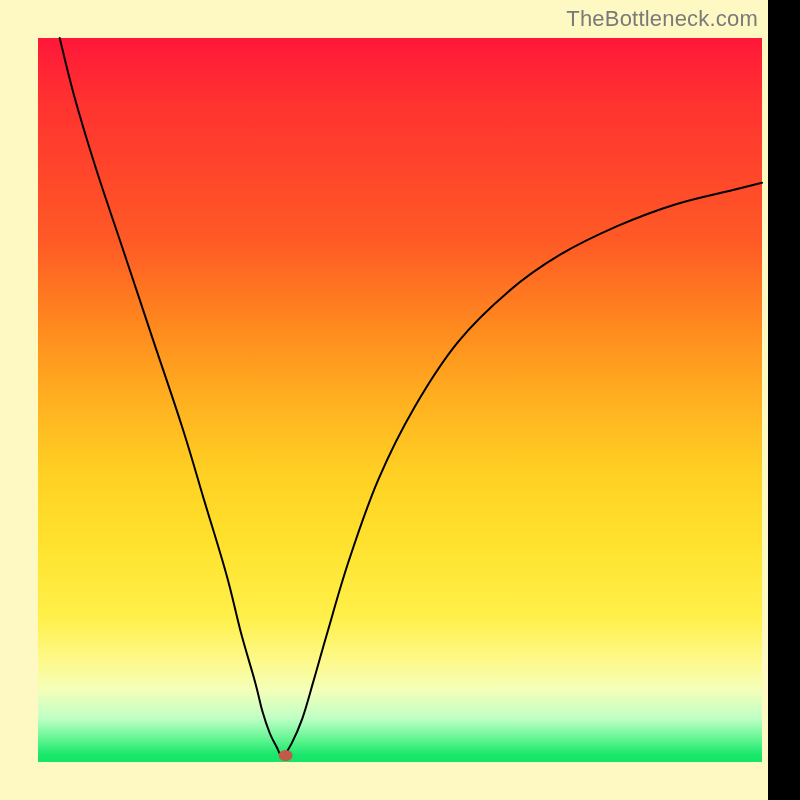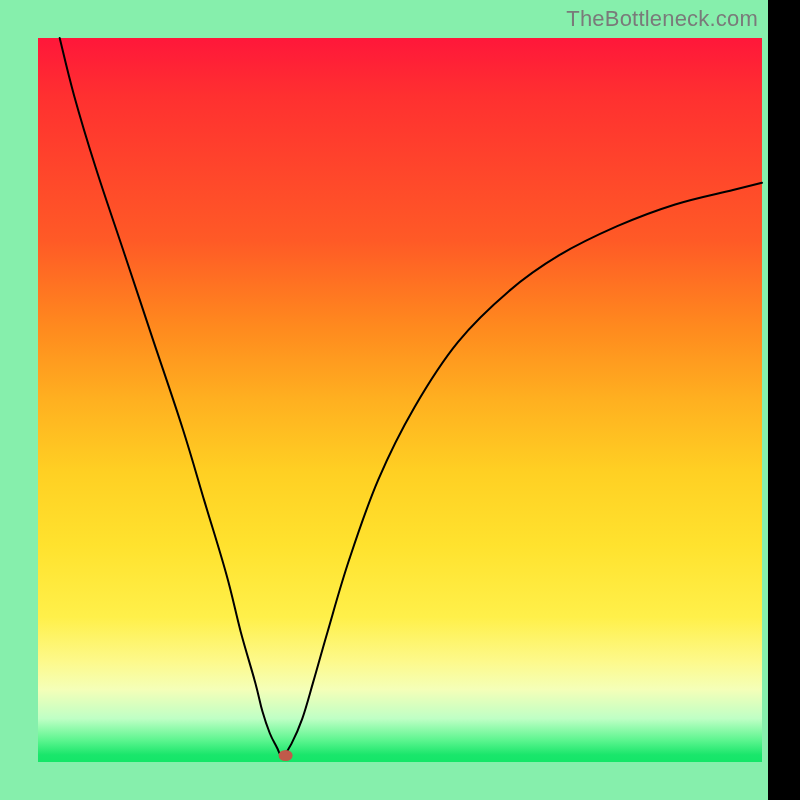--- a/index.html
+++ b/index.html
@@ -8,21 +8,21 @@
     width: 800px;
     height: 800px;
     background: #000;
     overflow: hidden;
     font-family: Arial, Helvetica, sans-serif;
   }
   .frame {
     position: relative;
     width: 768px;
     height: 800px;
-    background: #86efac;
+    background: #fef9c3;
   }
   .plot-area {
     position: absolute;
     left: 38px;
     top: 38px;
     width: 724px;
     height: 724px;
     
     background: linear-gradient(
       to bottom,

